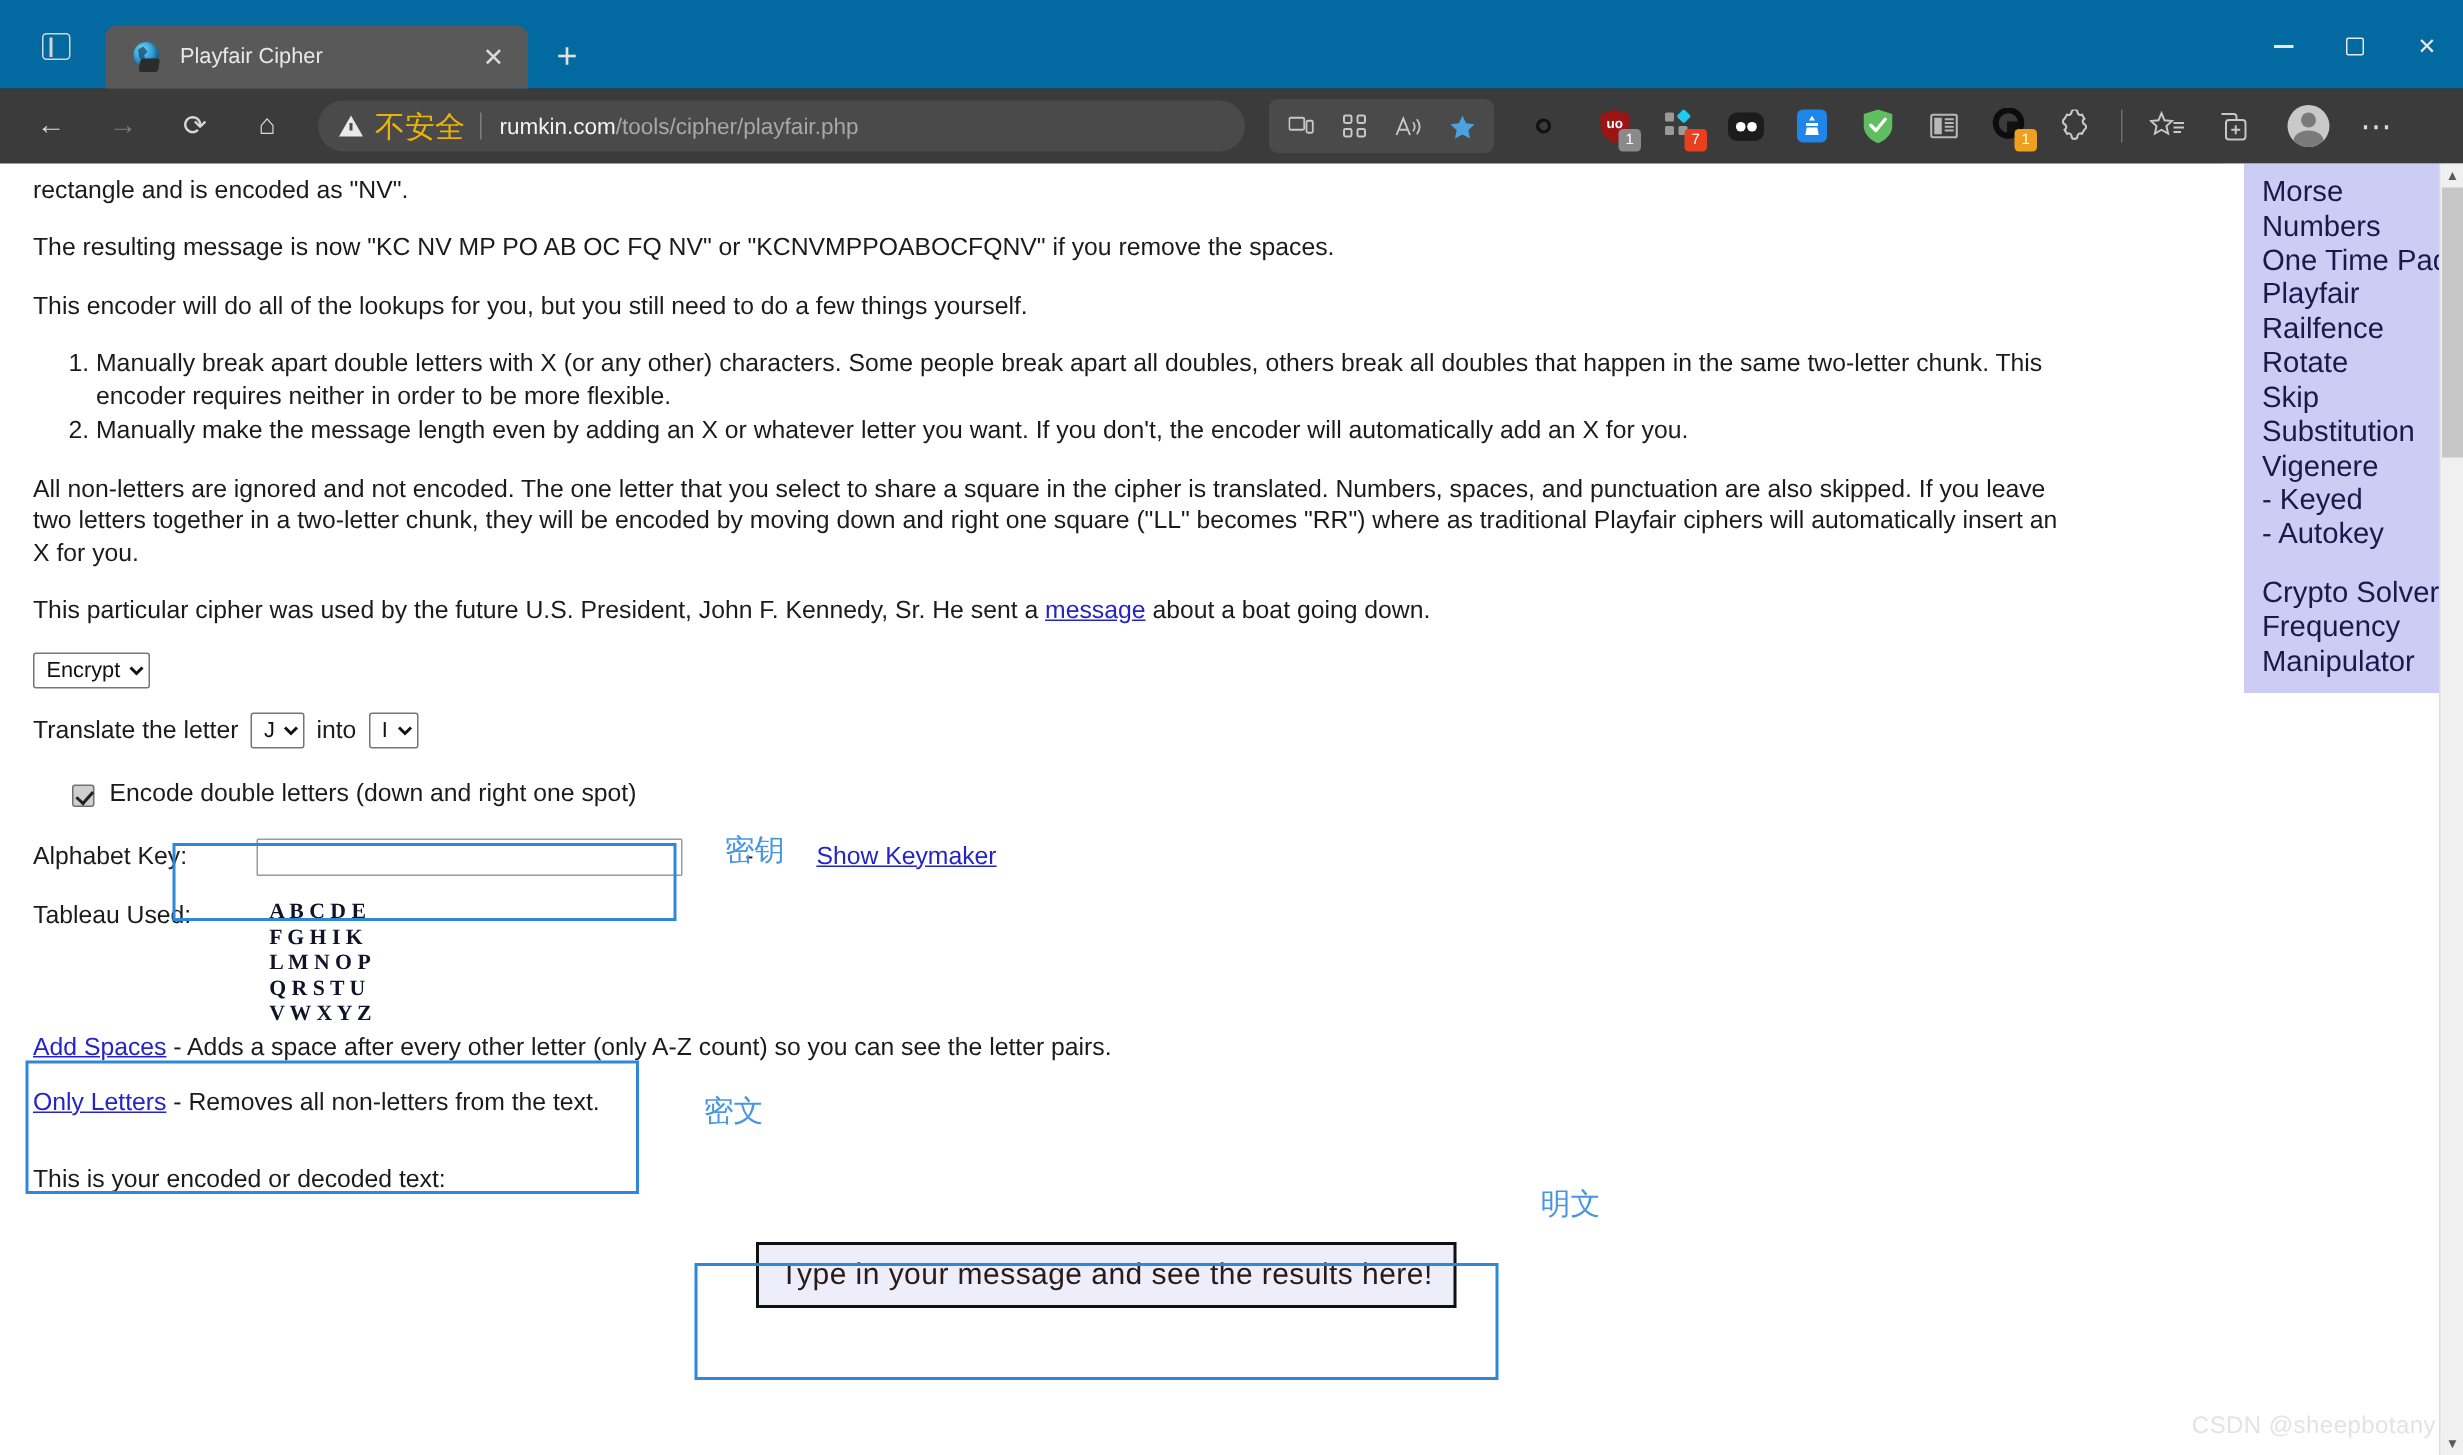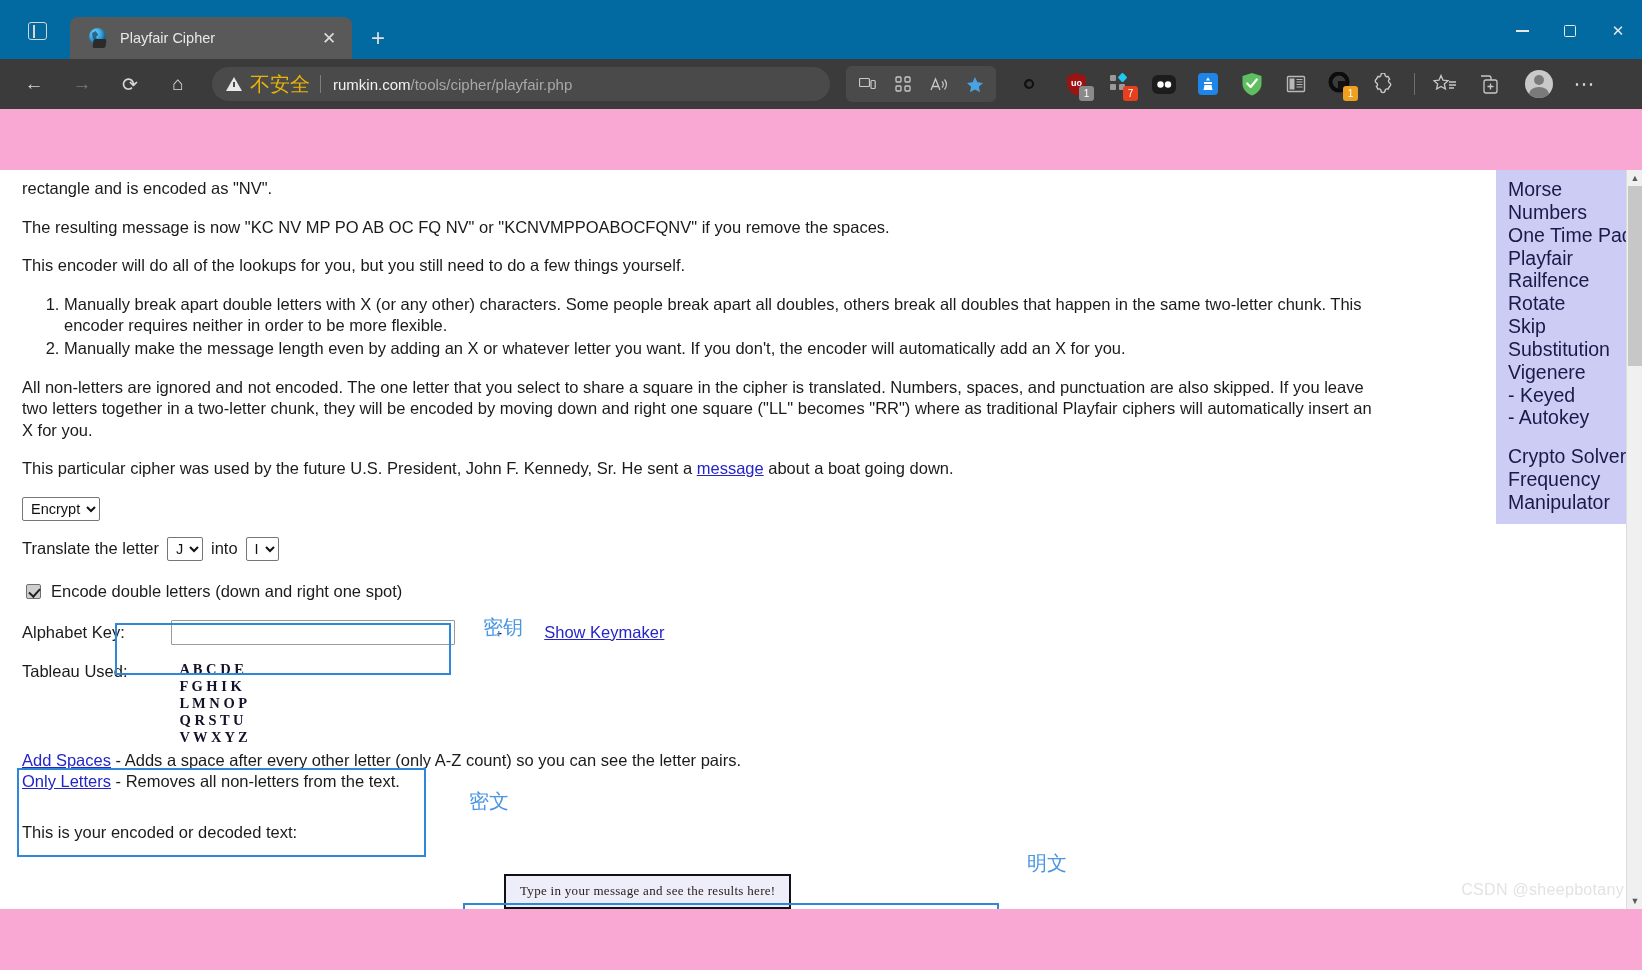--- a/index.html
+++ b/index.html
@@ -151,21 +151,21 @@
     border-radius:50%; background:#7a7a7a;
   }
   .avatar-ico::after{
     content:""; position:absolute; left:4px; top:17px; width:20px;height:14px;
     border-radius:50% 50% 0 0; background:#7a7a7a;
   }
 
   
   .viewport {
     flex: 1 1 auto; background:#f9a8d4; position:relative;
-    display: flex; overflow: hidden; align-items: center;
+    display: flex; overflow: hidden;
   }
   .page {
     flex: 1 1 auto; position: relative; background:#fff;
     padding: 0; overflow: hidden;
   }
   .content {
     padding: 0 22px 0 22px;
     font-family: "Liberation Sans", sans-serif;
     font-size: 16.5px; color:#1b1b1b; line-height: 1.30;
     width: 1400px;
@@ -208,22 +208,22 @@
   textarea.msg {
     width: 366px; height: 44px; border: 1px solid #9a9a9a;
     font-family:"Liberation Sans",sans-serif; font-size:14px;
     resize: vertical; display:block;
   }
   .linkline { font-size:16.5px; color:#1b1b1b; }
   .linkline a { color:#2424c8; text-decoration: underline; }
 
   .resultbox {
     display:inline-block; border: 2px solid #111; background:#eeeefa;
-    padding: 7px 14px; font-family:Liberation Serif, serif;
-    font-size: 13px; color:#2a1a1a; letter-spacing: .3px;
+    padding: 7px 14px; font-family:Liberation Sans, sans-serif;
+    font-size: 20px; color:#2a1a1a; letter-spacing: .3px;
   }
 
   
   .anno {
     position:absolute; border: 2.5px solid #2f87d8; pointer-events:none;
   }
   .anno-label {
     position:absolute; color:#4a96e2; font-size: 20px;
     font-family:"Liberation Sans", sans-serif;
   }
@@ -458,21 +458,21 @@
           <span>Translate the letter</span>
           <select class="sel" style="margin:0 8px">
             <option>J</option>
           </select>
           <span>into</span>
           <select class="sel" style="margin-left:8px">
             <option>I</option>
           </select>
         </div>
 
-        <div class="chkrow" style="margin-left:4px">
+        <div class="chkrow" style="margin-left:26px">
           <span class="chkbox"></span>
           <span>Encode double letters (down and right one spot)</span>
         </div>
 
         <div class="keyrow" style="margin-bottom:4px">
           <span>Alphabet Key:</span>
           <input class="keyin" type="text" style="margin-left: 10px;" value="">
           <span style="margin:0 6px">-</span>
           <a class="ilink" href="#">Show Keymaker</a>
         </div>
@@ -485,21 +485,21 @@
             <div>L M N O P</div>
             <div>Q R S T U</div>
             <div>V W X Y Z</div>
           </div>
         </div>
 
 
         <div class="linkline" style="margin-top:3px">
           <a class="ilink" href="#">Add Spaces</a><span> - Adds a space after every other letter (only A-Z count) so you can see the letter pairs.</span>
         </div>
-        <div class="linkline" style="margin-top:0">
+        <div class="linkline" style="margin-top:15px">
           <a class="ilink" href="#">Only Letters</a><span> - Removes all non-letters from the text.</span>
         </div>
 
         <div style="margin-top:30px">This is your encoded or decoded text:</div>
 
         <div style="margin-top:30px; margin-left:482px">
           <div class="resultbox">Type in your message and see the results here!</div>
         </div>
       </div>
 

